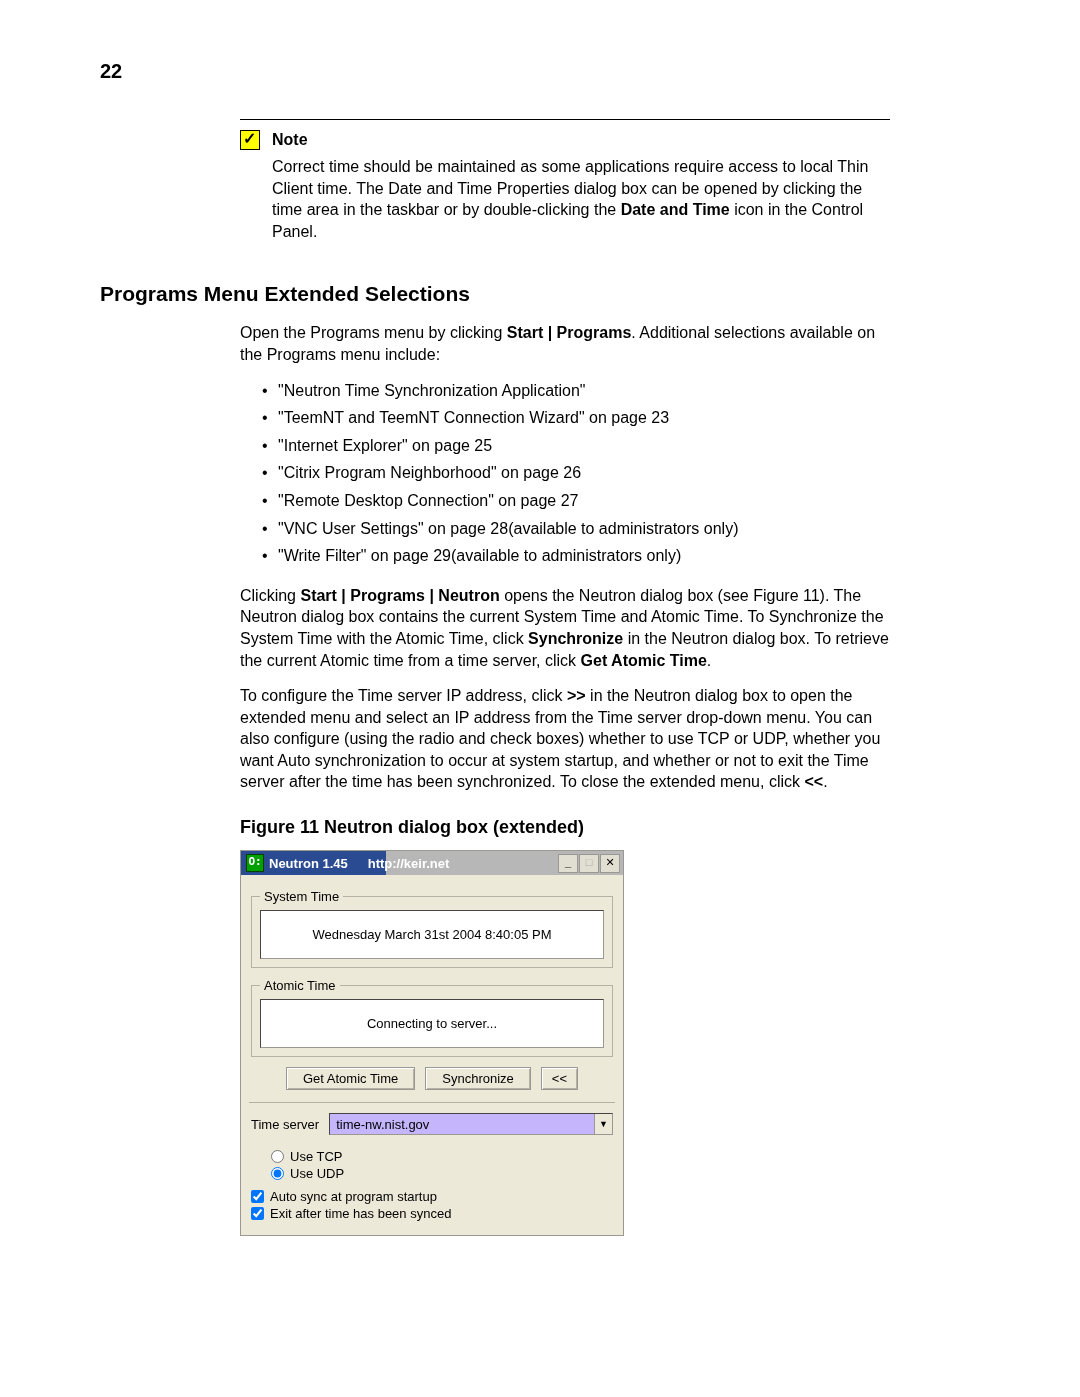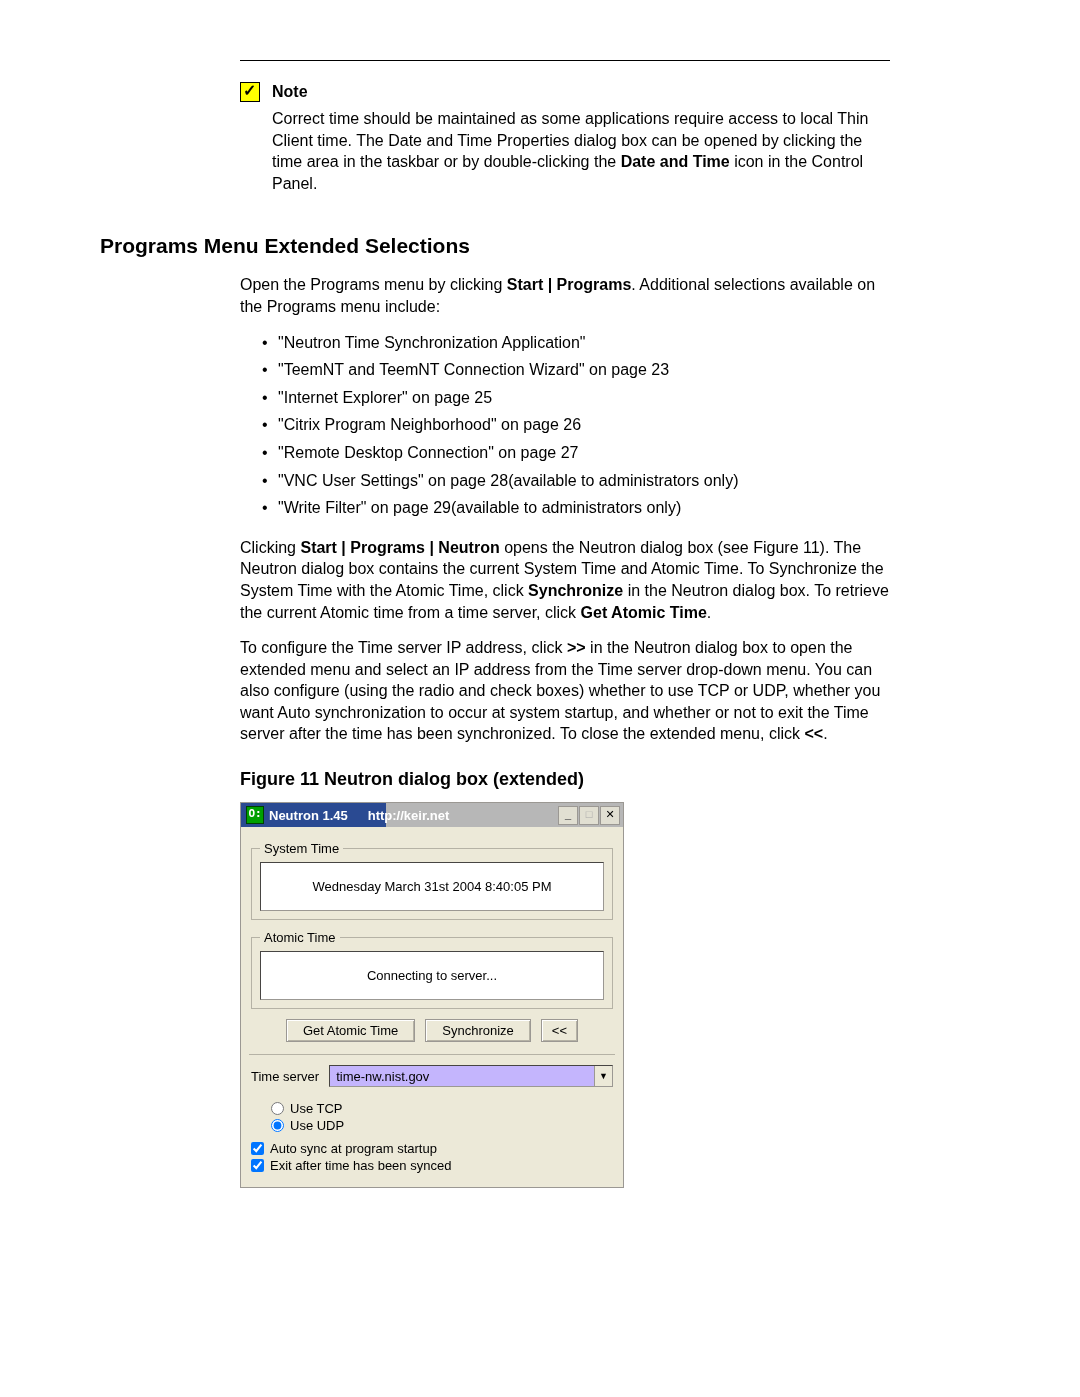--- a/index.html
+++ b/index.html
@@ -18,21 +18,21 @@
   }
   .page-number {
     font-weight: bold;
     font-size: 20px;
     margin-bottom: 36px;
   }
   .note-block {
     margin-left: 140px;
     margin-right: 0;
     border-top: 1px solid #000;
-    padding-top: 21px;
+    padding-top: 10px;
     width: 650px;
   }
   .note-header {
     display: flex;
     align-items: center;
     margin-bottom: 6px;
   }
   .note-icon {
     width: 18px;
     height: 18px;
@@ -252,20 +252,21 @@
   .radio-block input, .check-block input {
     margin: 0;
   }
 
 </style>
 </head>
 <body>
 
 <div class="page">
 
+  <div class="page-number">22</div>
 
   <div class="note-block">
     <div class="note-header">
       <span class="note-icon"></span>
       <span class="note-label">Note</span>
     </div>
     <div class="note-body">
       <span>Correct time should be maintained as some applications require access to local Thin Client time. The Date and Time Properties dialog box can be opened by clicking the time area in the taskbar or by double-clicking the </span><span class="bold">Date and Time</span><span> icon in the Control Panel.</span>
     </div>
   </div>

